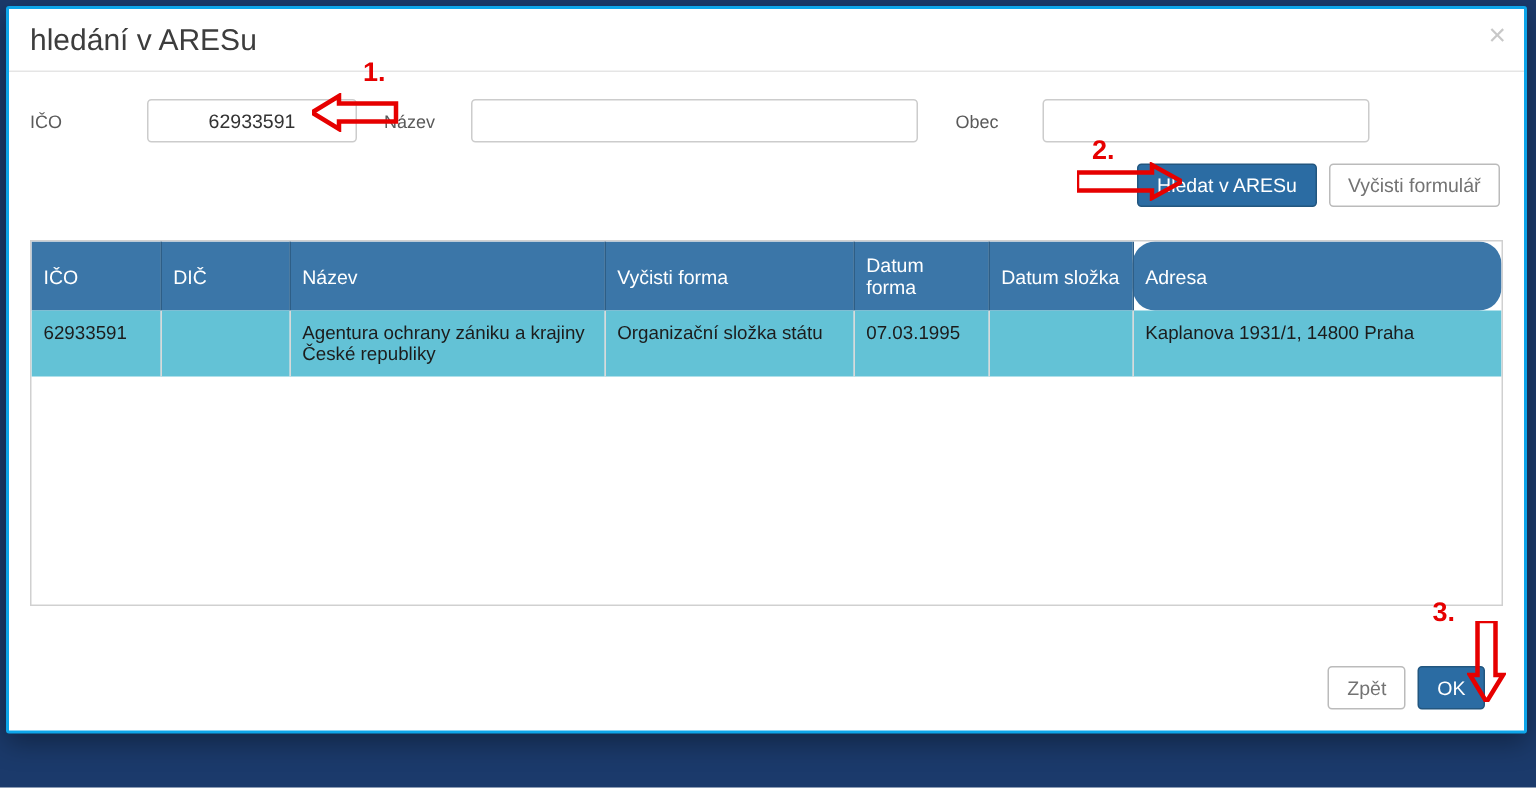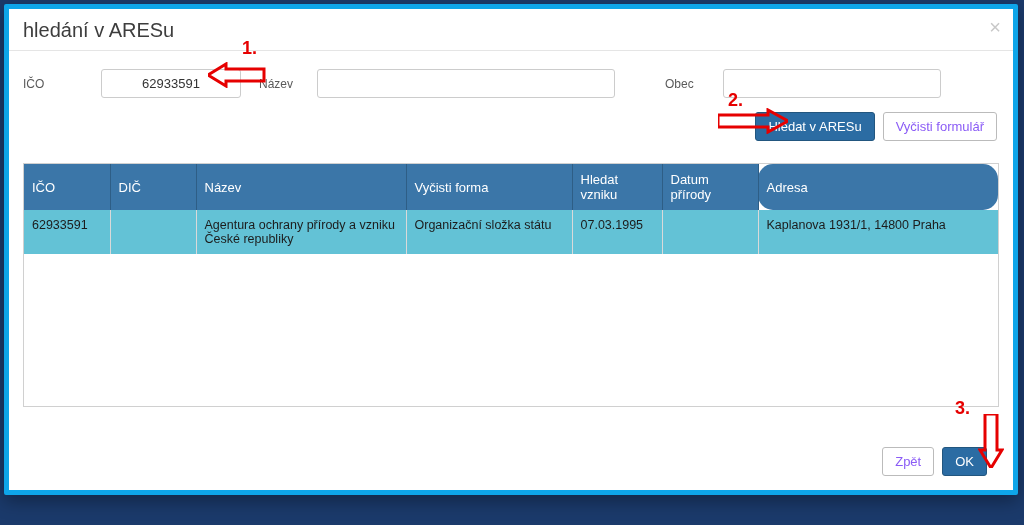--- a/index.html
+++ b/index.html
@@ -9,21 +9,21 @@
     background: #1b3a6b;
     width: 1024px;
     height: 525px;
     overflow: hidden;
     position: relative;
   }
   .modal {
     position: absolute;
     top: 4px; left: 4px; right: 6px;
     background: #fff;
-    border: 5px solid #0ea5e9;
+    border: 2px solid #0ea5e9;
     border-radius: 2px;
     box-shadow: 0 6px 18px rgba(0,0,0,0.35);
     padding: 0;
   }
   .modal-header {
     padding: 10px 14px 8px 14px;
     position: relative;
   }
   .modal-title {
     font-size: 20px;
@@ -46,21 +46,21 @@
     padding: 8px 14px;
     gap: 18px;
   }
   .lbl {
     font-size: 12px;
     color: #5a5a5a;
     white-space: nowrap;
   }
   .lbl.ico-lbl { width: 60px; }
   .lbl.nazev-lbl { width: 40px; }
-  .lbl.obec-lbl  { width: 40px; margin-left: 32px; }
+  .lbl.obec-lbl  { width: 40px; margin-left: 7px; }
   input.text {
     font-size: 13px;
     padding: 6px 8px;
     border: 1px solid #ccc;
     border-radius: 3px;
     outline: none;
     background: #fff;
     color: #333;
   }
   #ico-input  { width: 140px; text-align: center; }
@@ -73,21 +73,21 @@
     gap: 8px;
     padding: 6px 16px 22px 16px;
     position: relative;
   }
   .btn {
     font-size: 13px;
     padding: 6px 12px;
     border-radius: 3px;
     border: 1px solid #bbb;
     background: #fff;
-    color: #8b5cf6;
+    color: #737373;
     cursor: pointer;
   }
   .btn.primary {
     background: #2b6ca3;
     border-color: #22567f;
     color: #fff;
   }
 
   
   .table-wrap {
@@ -177,30 +177,30 @@
         <col class="c-vznik">
           <col class="c-zanik">
           <col class="c-adr">
       </colgroup>
       <thead>
         <tr>
           <th>IČO</th>
           <th>DIČ</th>
           <th>Název</th>
           <th>Vyčisti forma</th>
-          <th>Hledat vzniku</th>
-          <th>Datum přírody</th>
+          <th>Datum forma</th>
+          <th>Datum složka</th>
           <th>Adresa</th>
         </tr>
       </thead>
       <tbody>
         <tr class="sel">
           <td>62933591</td>
           <td></td>
-          <td>Agentura ochrany přírody a vzniku České republiky</td>
+          <td>Agentura ochrany zániku a krajiny České republiky</td>
           <td>Organizační složka státu</td>
           <td>07.03.1995</td>
           <td></td>
           <td>Kaplanova 1931/1, 14800 Praha</td>
         </tr>
       </tbody>
     </table>
   </div>
 
   <div class="footer">

